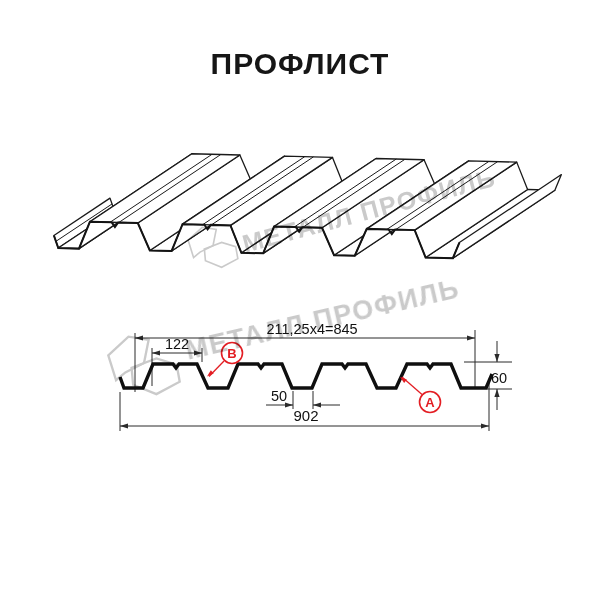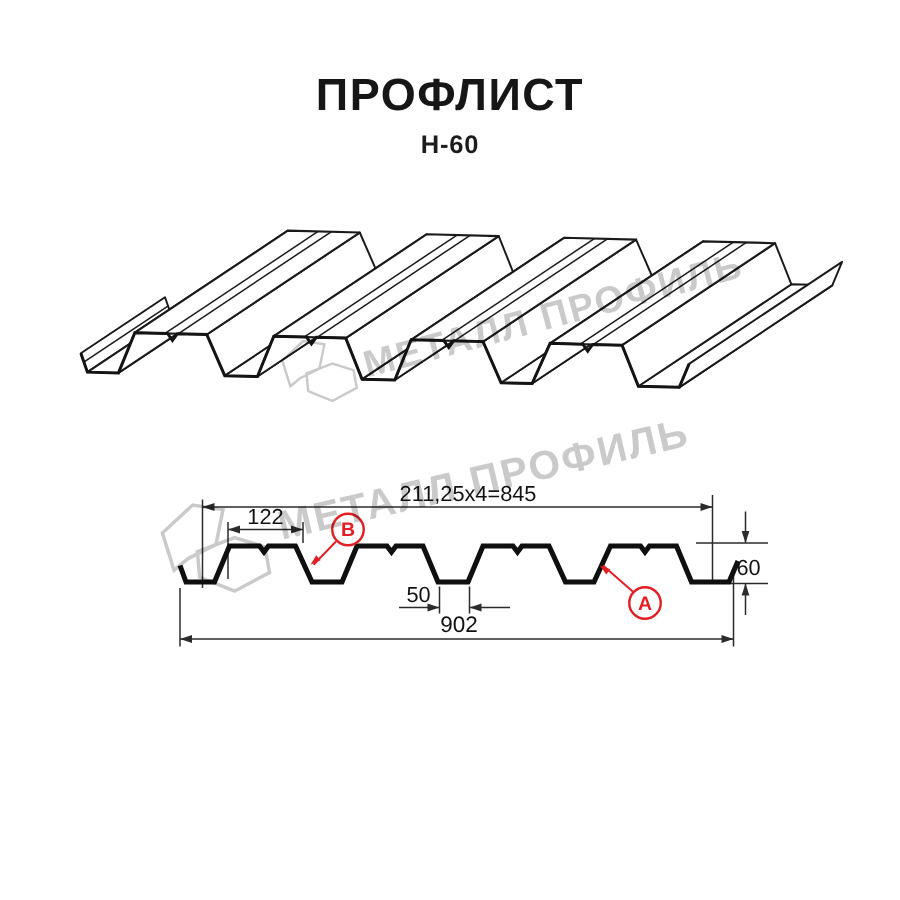--- a/index.html
+++ b/index.html
@@ -17,21 +17,20 @@
            transform-origin:left center;}
   .wm1 .wm-text{font-size:25px;transform:rotate(-15deg);}
   .wm2 .wm-text{font-size:27px;transform:rotate(-13deg);}
 </style>
 </head>
 <body>
 
 <div id="page">
 
   <div class="title">ПРОФЛИСТ</div>
-  <div class="subtitle">Н-60</div>
 
   <svg id="draw" viewBox="0 0 600 600" xmlns="http://www.w3.org/2000/svg">
       <g>
         <polygon points="53.91,235.542 58.27,248.084 114.37,210.684 110.00999999999999,198.142" fill="#fff" stroke="#1a1a1a" stroke-width="1.3" stroke-linejoin="round"></polygon>
         <polygon points="58.27,248.084 78.98,248.616 140.18,207.81600000000003 119.47,207.284" fill="#fff" stroke="#1a1a1a" stroke-width="1.3" stroke-linejoin="round"></polygon>
         <line x1="56.09" y1="241.248" x2="112.19" y2="203.84799999999998" stroke="#1a1a1a" stroke-width="1"></line>
         <polygon points="149.83,250.436 171.63,250.996 273.63,182.996 251.83,182.436" fill="#fff" stroke="#1a1a1a" stroke-width="1.3" stroke-linejoin="round"></polygon>
         <polygon points="241.39000000000001,252.788 263.19000000000005,253.348 365.19000000000005,185.348 343.39,184.788" fill="#fff" stroke="#1a1a1a" stroke-width="1.3" stroke-linejoin="round"></polygon>
         <polygon points="334.04,255.168 354.75,255.7 456.75,187.7 436.04,187.168" fill="#fff" stroke="#1a1a1a" stroke-width="1.3" stroke-linejoin="round"></polygon>
         <polygon points="425.6,257.52 452.85,258.22 554.85,190.22000000000003 527.6,189.51999999999998" fill="#fff" stroke="#1a1a1a" stroke-width="1.3" stroke-linejoin="round"></polygon>

